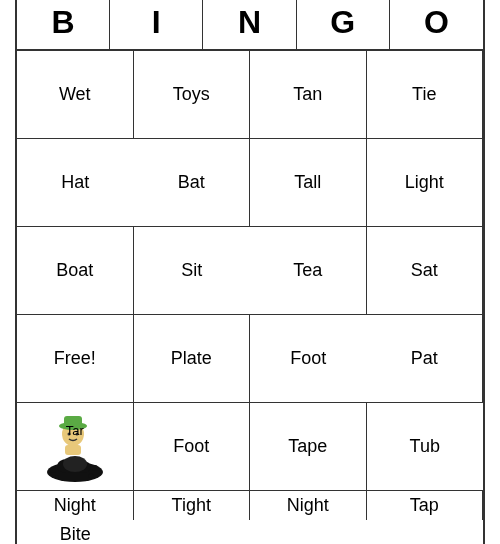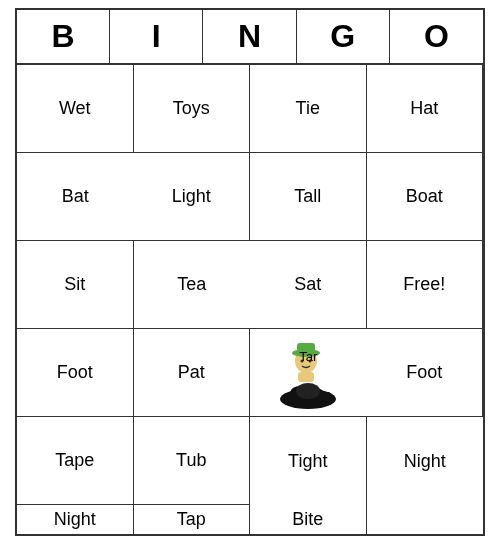--- a/index.html
+++ b/index.html
@@ -71,32 +71,34 @@
     <div class="header-cell">B</div>
     <div class="header-cell">I</div>
     <div class="header-cell">N</div>
     <div class="header-cell">G</div>
     <div class="header-cell">O</div>
   </div>
   <div class="bingo-grid">
 
     <div class="cell">Wet</div>
     <div class="cell">Toys</div>
+    <div class="cell">Tan</div>
     <div class="cell">Tie</div>
     <div class="cell">Hat</div>
 
     <div class="cell">Bat</div>
+    <div class="cell">Tall</div>
     <div class="cell">Light</div>
-    <div class="cell">Tall</div>
     <div class="cell">Boat</div>
     <div class="cell">Sit</div>
 
     <div class="cell">Tea</div>
     <div class="cell">Sat</div>
     <div class="cell free-cell">Free!</div>
+    <div class="cell">Plate</div>
     <div class="cell">Foot</div>
 
     <div class="cell">Pat</div>
     <div class="cell cell-tar">
       <span style="font-size:13px; position:absolute; top:20px; left:50%; transform:translateX(-50%); z-index:2;">Tar</span>
       <svg width="80" height="72" viewBox="0 0 80 72" style="margin-top:4px;">
 
         <ellipse cx="38" cy="22" rx="11" ry="12" fill="#e8c87a"></ellipse>
 
         <ellipse cx="38" cy="14" rx="14" ry="4" fill="#5aaa44"></ellipse>
@@ -117,19 +119,19 @@
         <circle cx="18" cy="58" r="3" fill="#111"></circle>
         <circle cx="60" cy="56" r="3" fill="#111"></circle>
         <circle cx="22" cy="65" r="2" fill="#111"></circle>
         <circle cx="56" cy="64" r="2.5" fill="#111"></circle>
       </svg>
     </div>
     <div class="cell">Foot</div>
     <div class="cell">Tape</div>
     <div class="cell">Tub</div>
 
+    <div class="cell">Night</div>
     <div class="cell">Tight</div>
-    <div class="cell">Night</div>
     <div class="cell">Night</div>
     <div class="cell">Tap</div>
     <div class="cell">Bite</div>
   </div>
 </div>
 
 </body></html>

